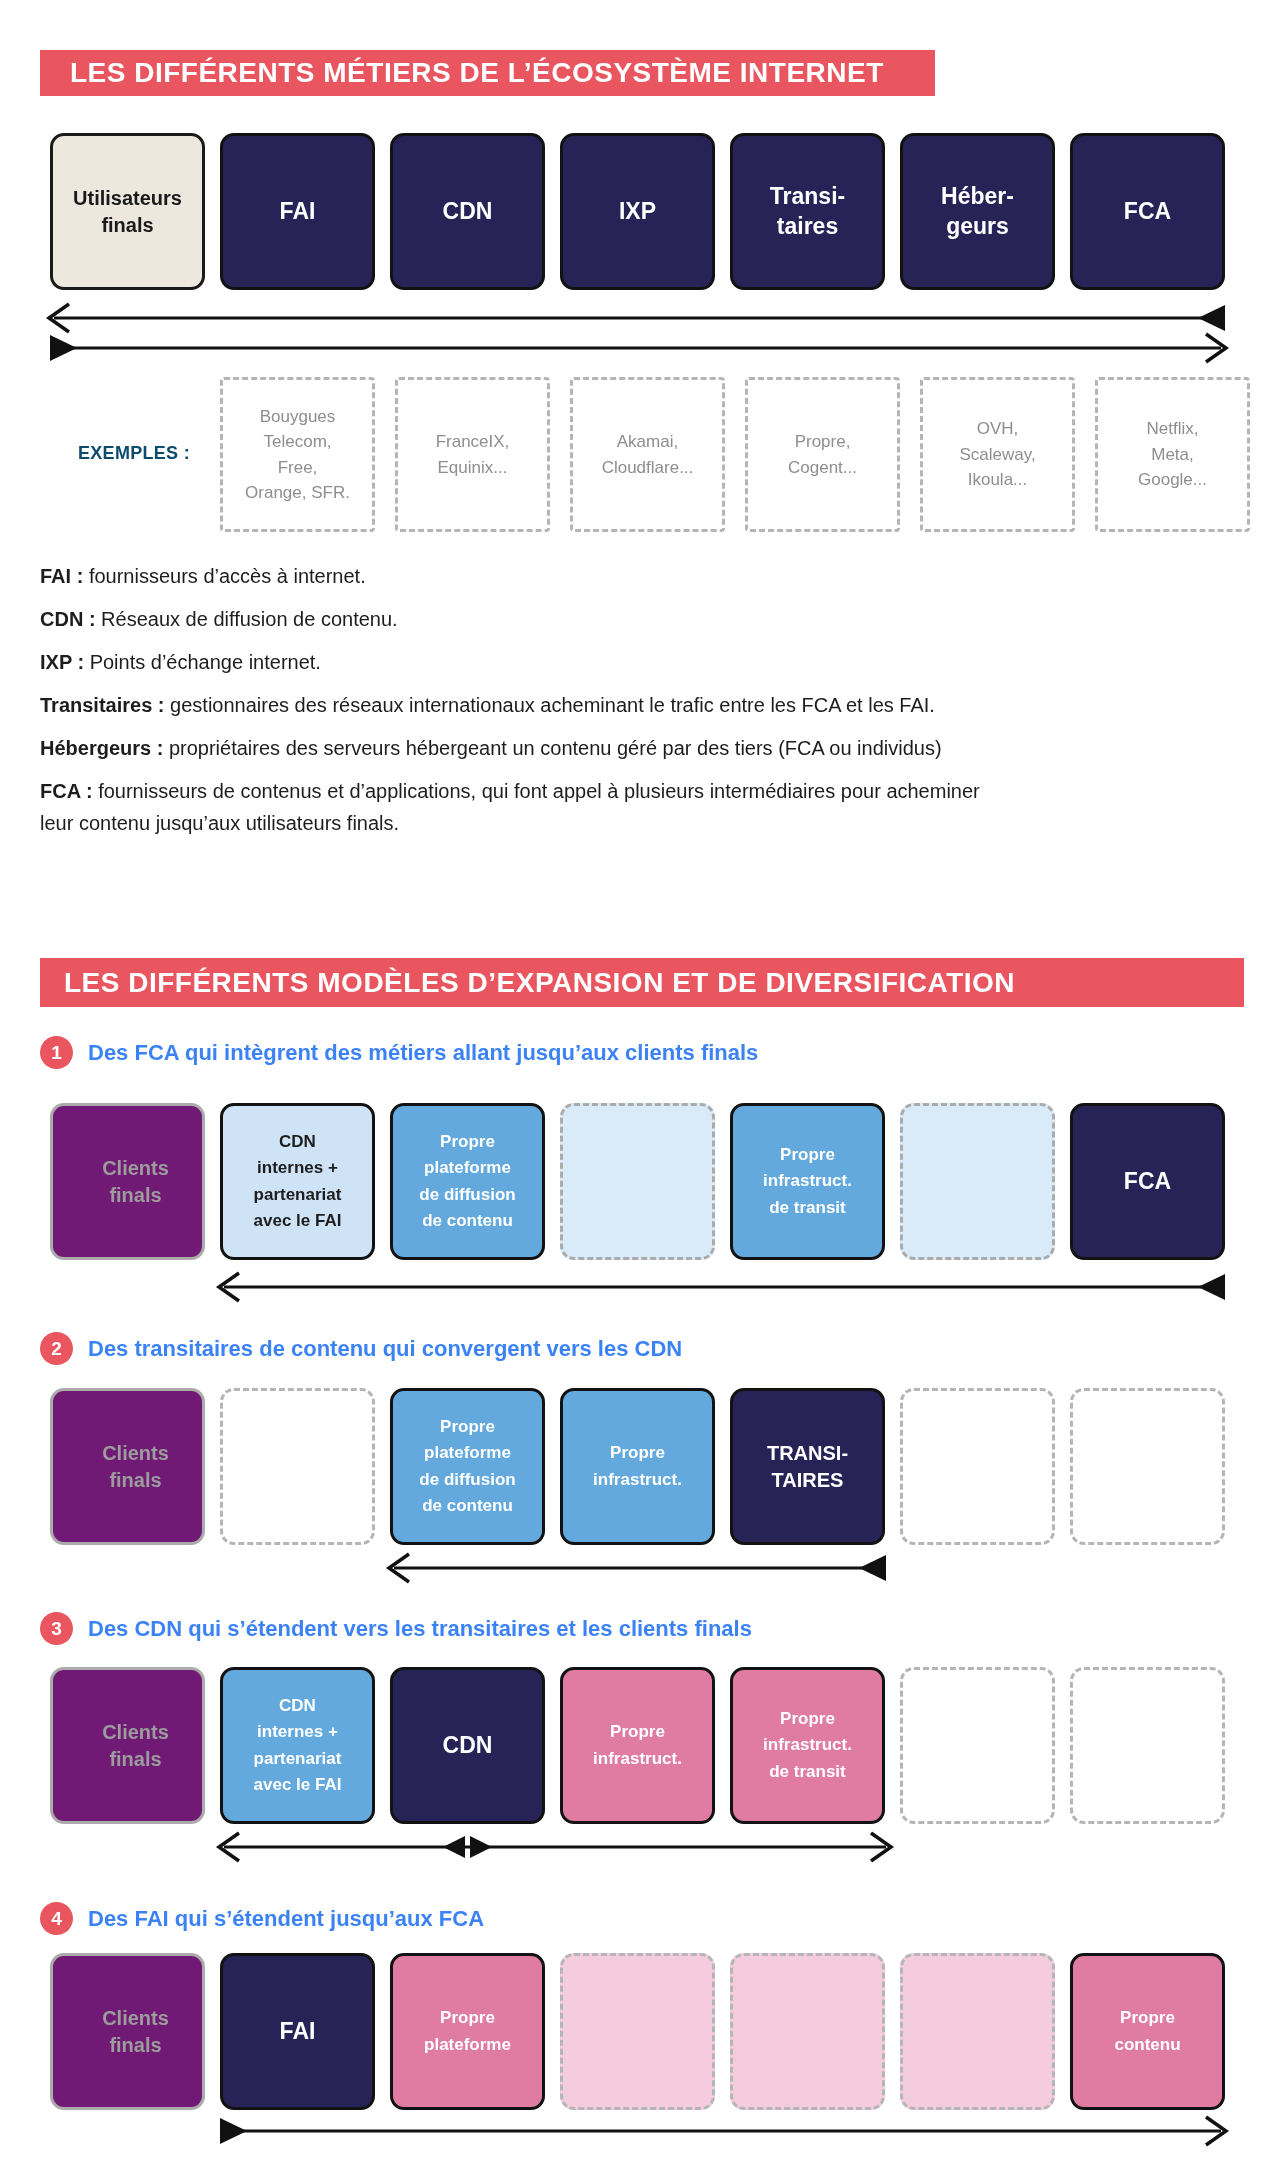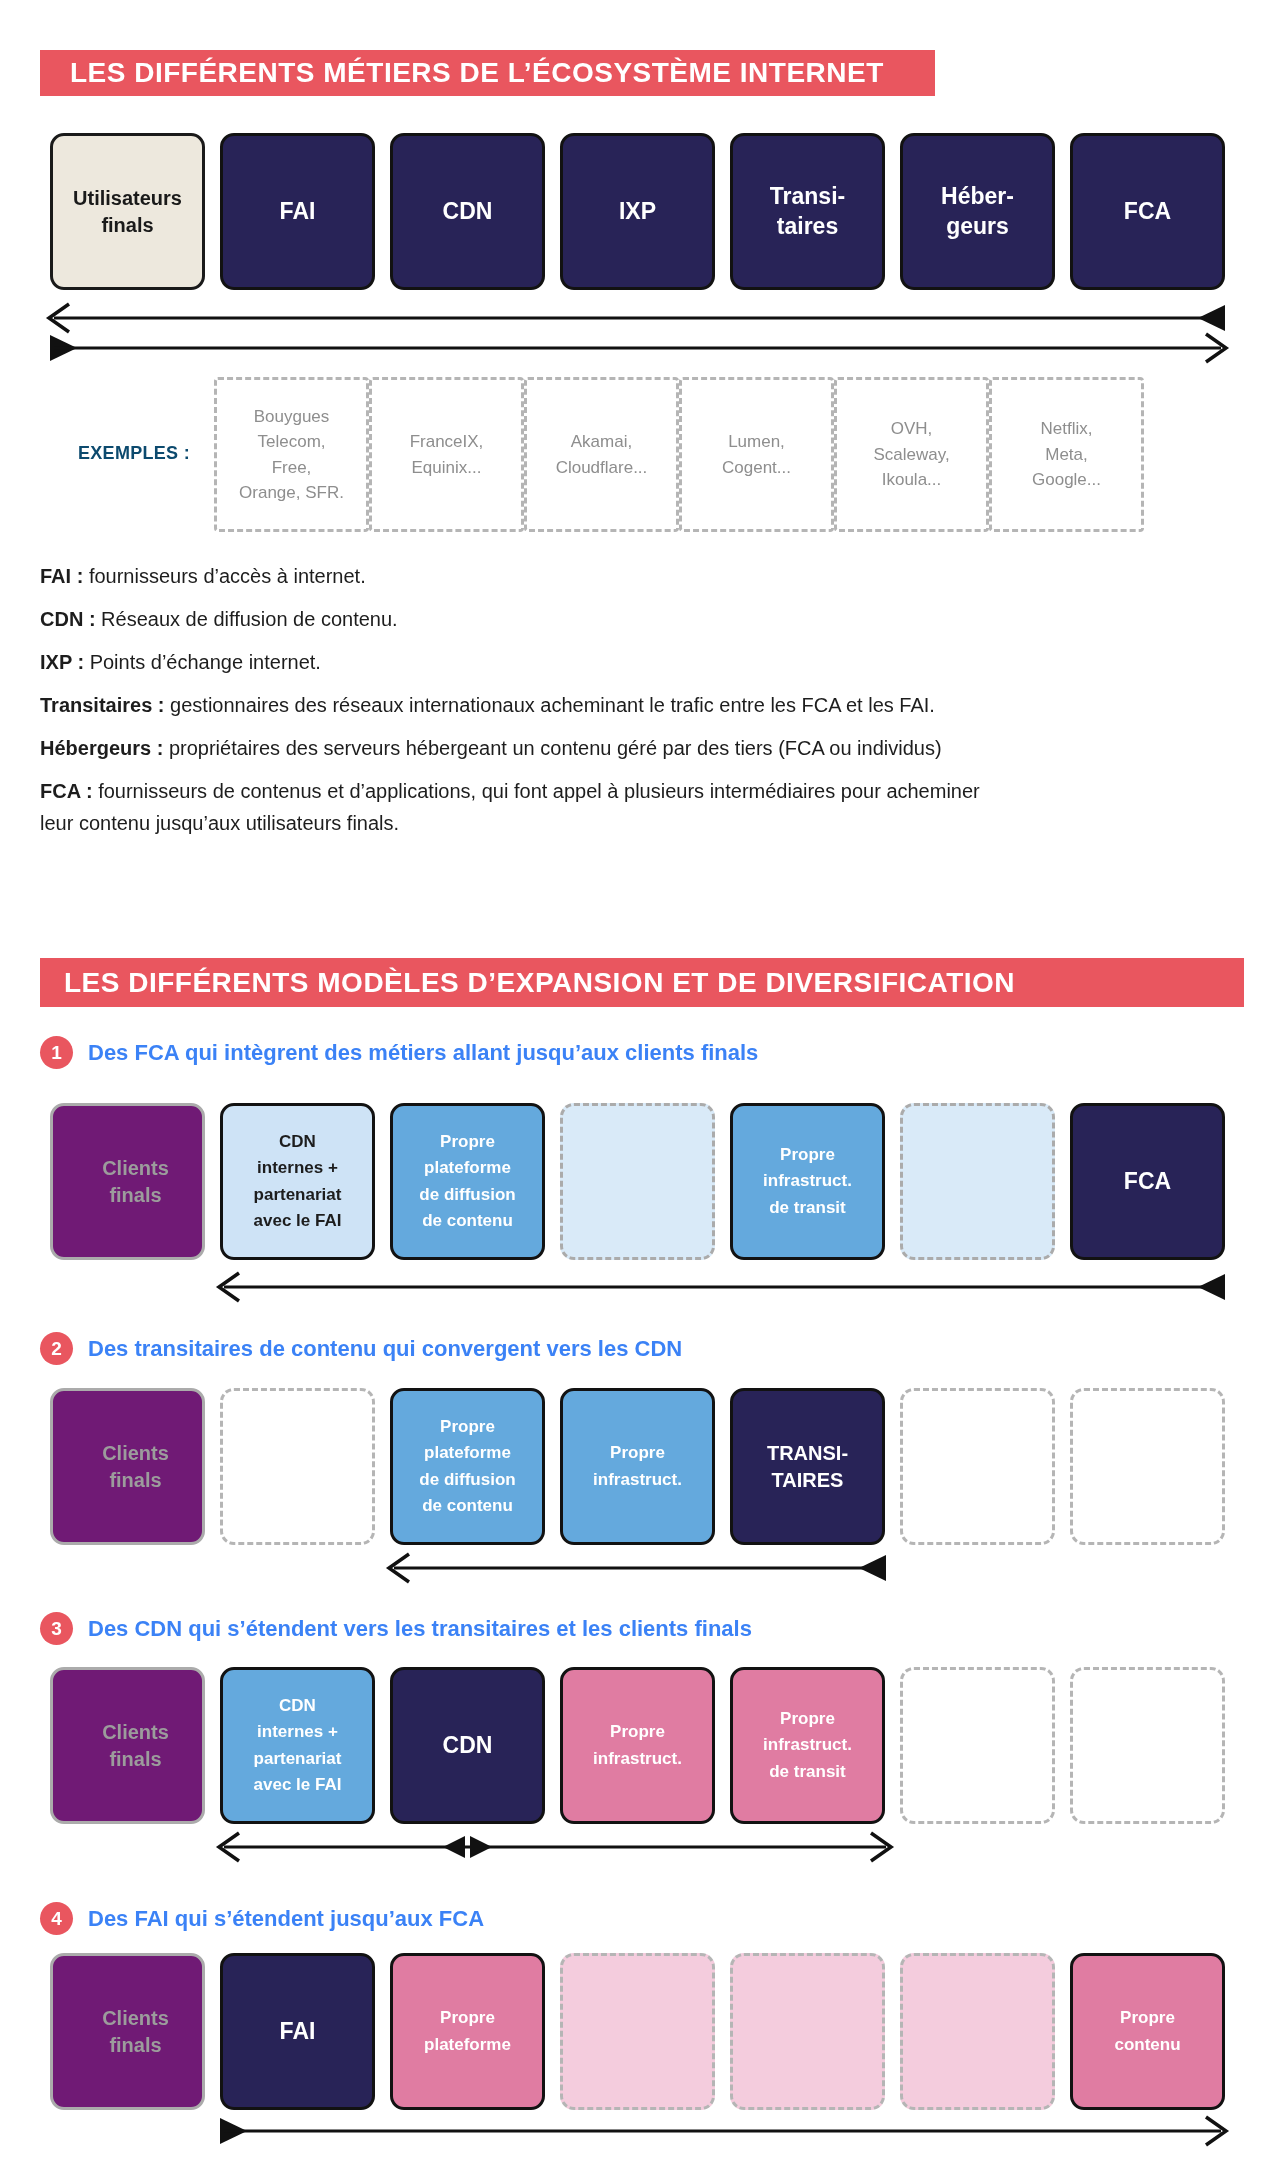--- a/index.html
+++ b/index.html
@@ -34,21 +34,21 @@
   .v-pink{background:#E07CA2;border:3px solid #121212;color:#ffffff;}
   .v-pinklight-dashed{background:#F4CCDD;border:3px dashed #B5B5B5;}
   .t-lg{font-size:23px;font-weight:bold;line-height:1.3;}
   .t-md{font-size:20px;font-weight:bold;line-height:1.35;}
   .t-sm{font-size:17px;font-weight:bold;line-height:1.55;}
   
   .examples-label{
     position:absolute;left:78px;top:443px;font-size:18px;font-weight:bold;
     color:#0c4a6e;letter-spacing:.3px;
   }
-  .ex-row{position:absolute;left:214px;top:377px;display:flex;gap:0;}
+  .ex-row{position:absolute;left:220px;top:377px;display:flex;gap:20px;}
   .ex-box{
     width:155px;height:155px;border:3px dashed #B5B5B5;border-radius:4px;
     box-sizing:border-box;display:flex;align-items:center;justify-content:center;
     text-align:center;color:#8E8E8E;font-size:17px;line-height:1.5;padding:6px;
   }
   .ex-box .lbl{white-space:pre-line;}
   
   .defs{position:absolute;left:40px;top:560px;width:950px;font-size:20px;line-height:1.6;}
   .defs p{margin:0 0 11px 0;}
   .defs .term{font-weight:bold;}
@@ -118,21 +118,21 @@
       </div>
     <div class="ex-box">
         <span class="lbl">FranceIX,
 Equinix...</span>
       </div>
     <div class="ex-box">
         <span class="lbl">Akamai,
 Cloudflare...</span>
       </div>
     <div class="ex-box">
-        <span class="lbl">Lumen,
+        <span class="lbl">Propre,
 Cogent...</span>
       </div>
     <div class="ex-box">
         <span class="lbl">OVH,
 Scaleway,
 Ikoula...</span>
       </div>
     <div class="ex-box">
         <span class="lbl">Netflix,
 Meta,

